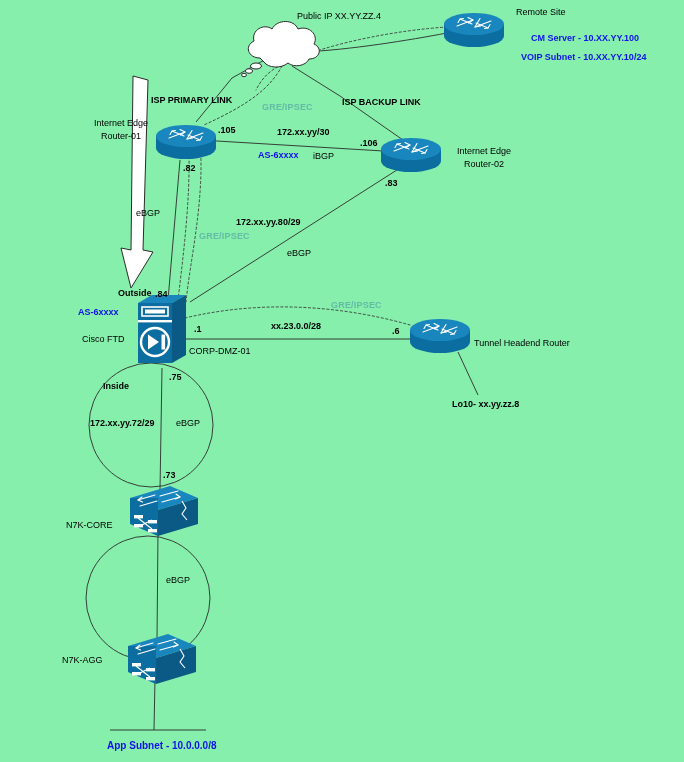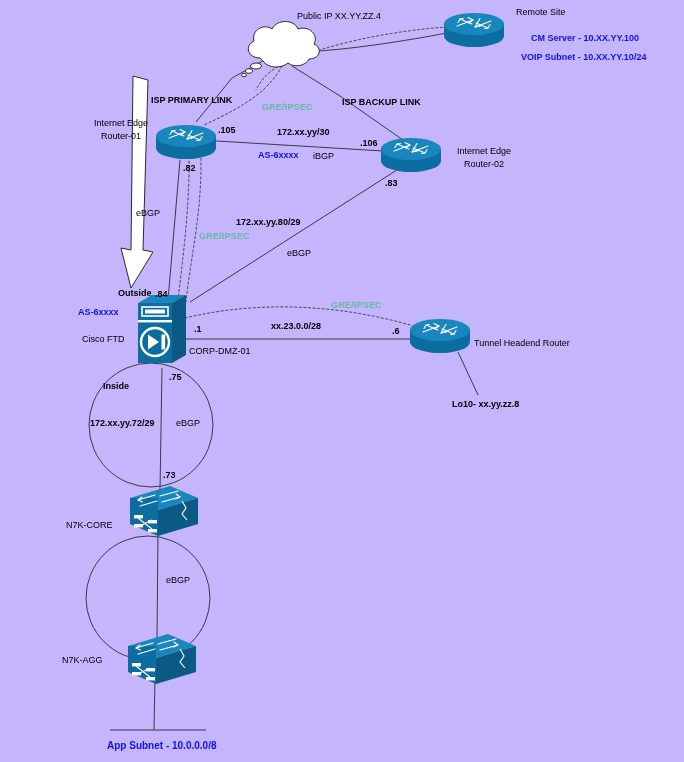--- a/index.html
+++ b/index.html
@@ -8,21 +8,21 @@
     padding: 0;
     background: #ffffff;
   }
   body {
     font-family: "Liberation Sans", sans-serif;
   }
   #diagram-root {
     position: relative;
     width: 684px;
     height: 762px;
-    background: #c4b5fd;
+    background: #86efac;
     overflow: hidden;
   }
   #diagram-svg {
     position: absolute;
     left: 0;
     top: 0;
     width: 684px;
     height: 762px;
   }
   .lbl {

